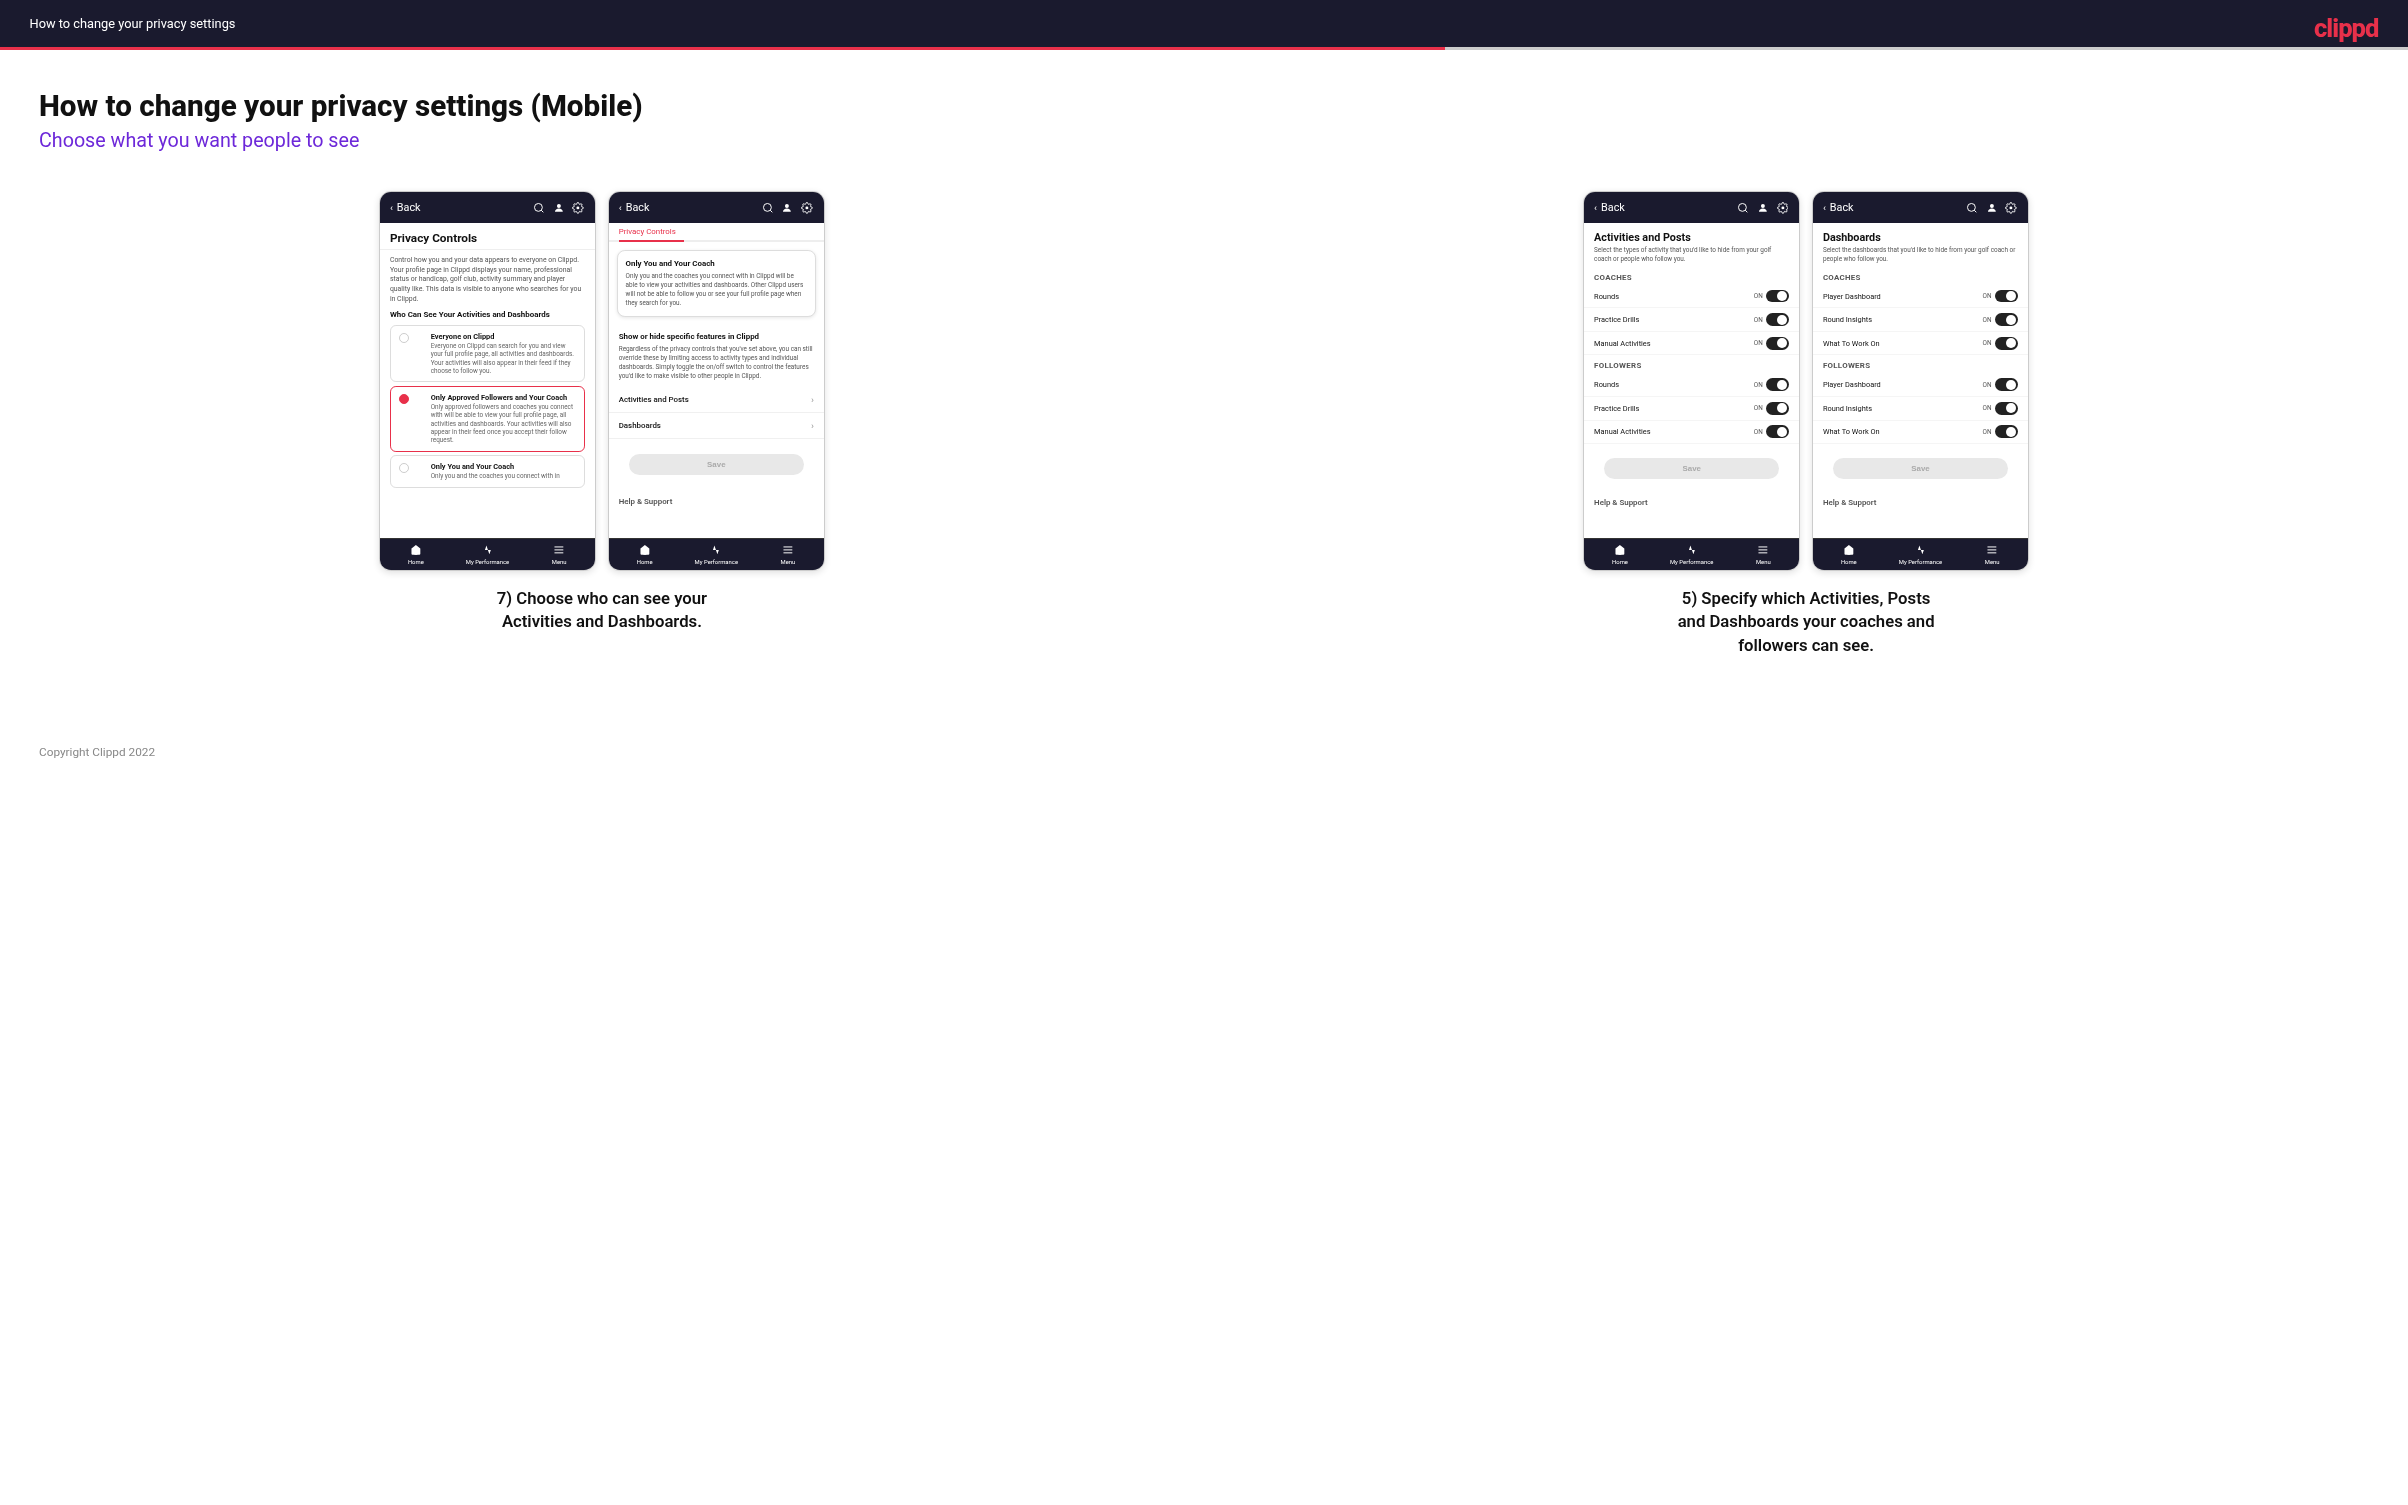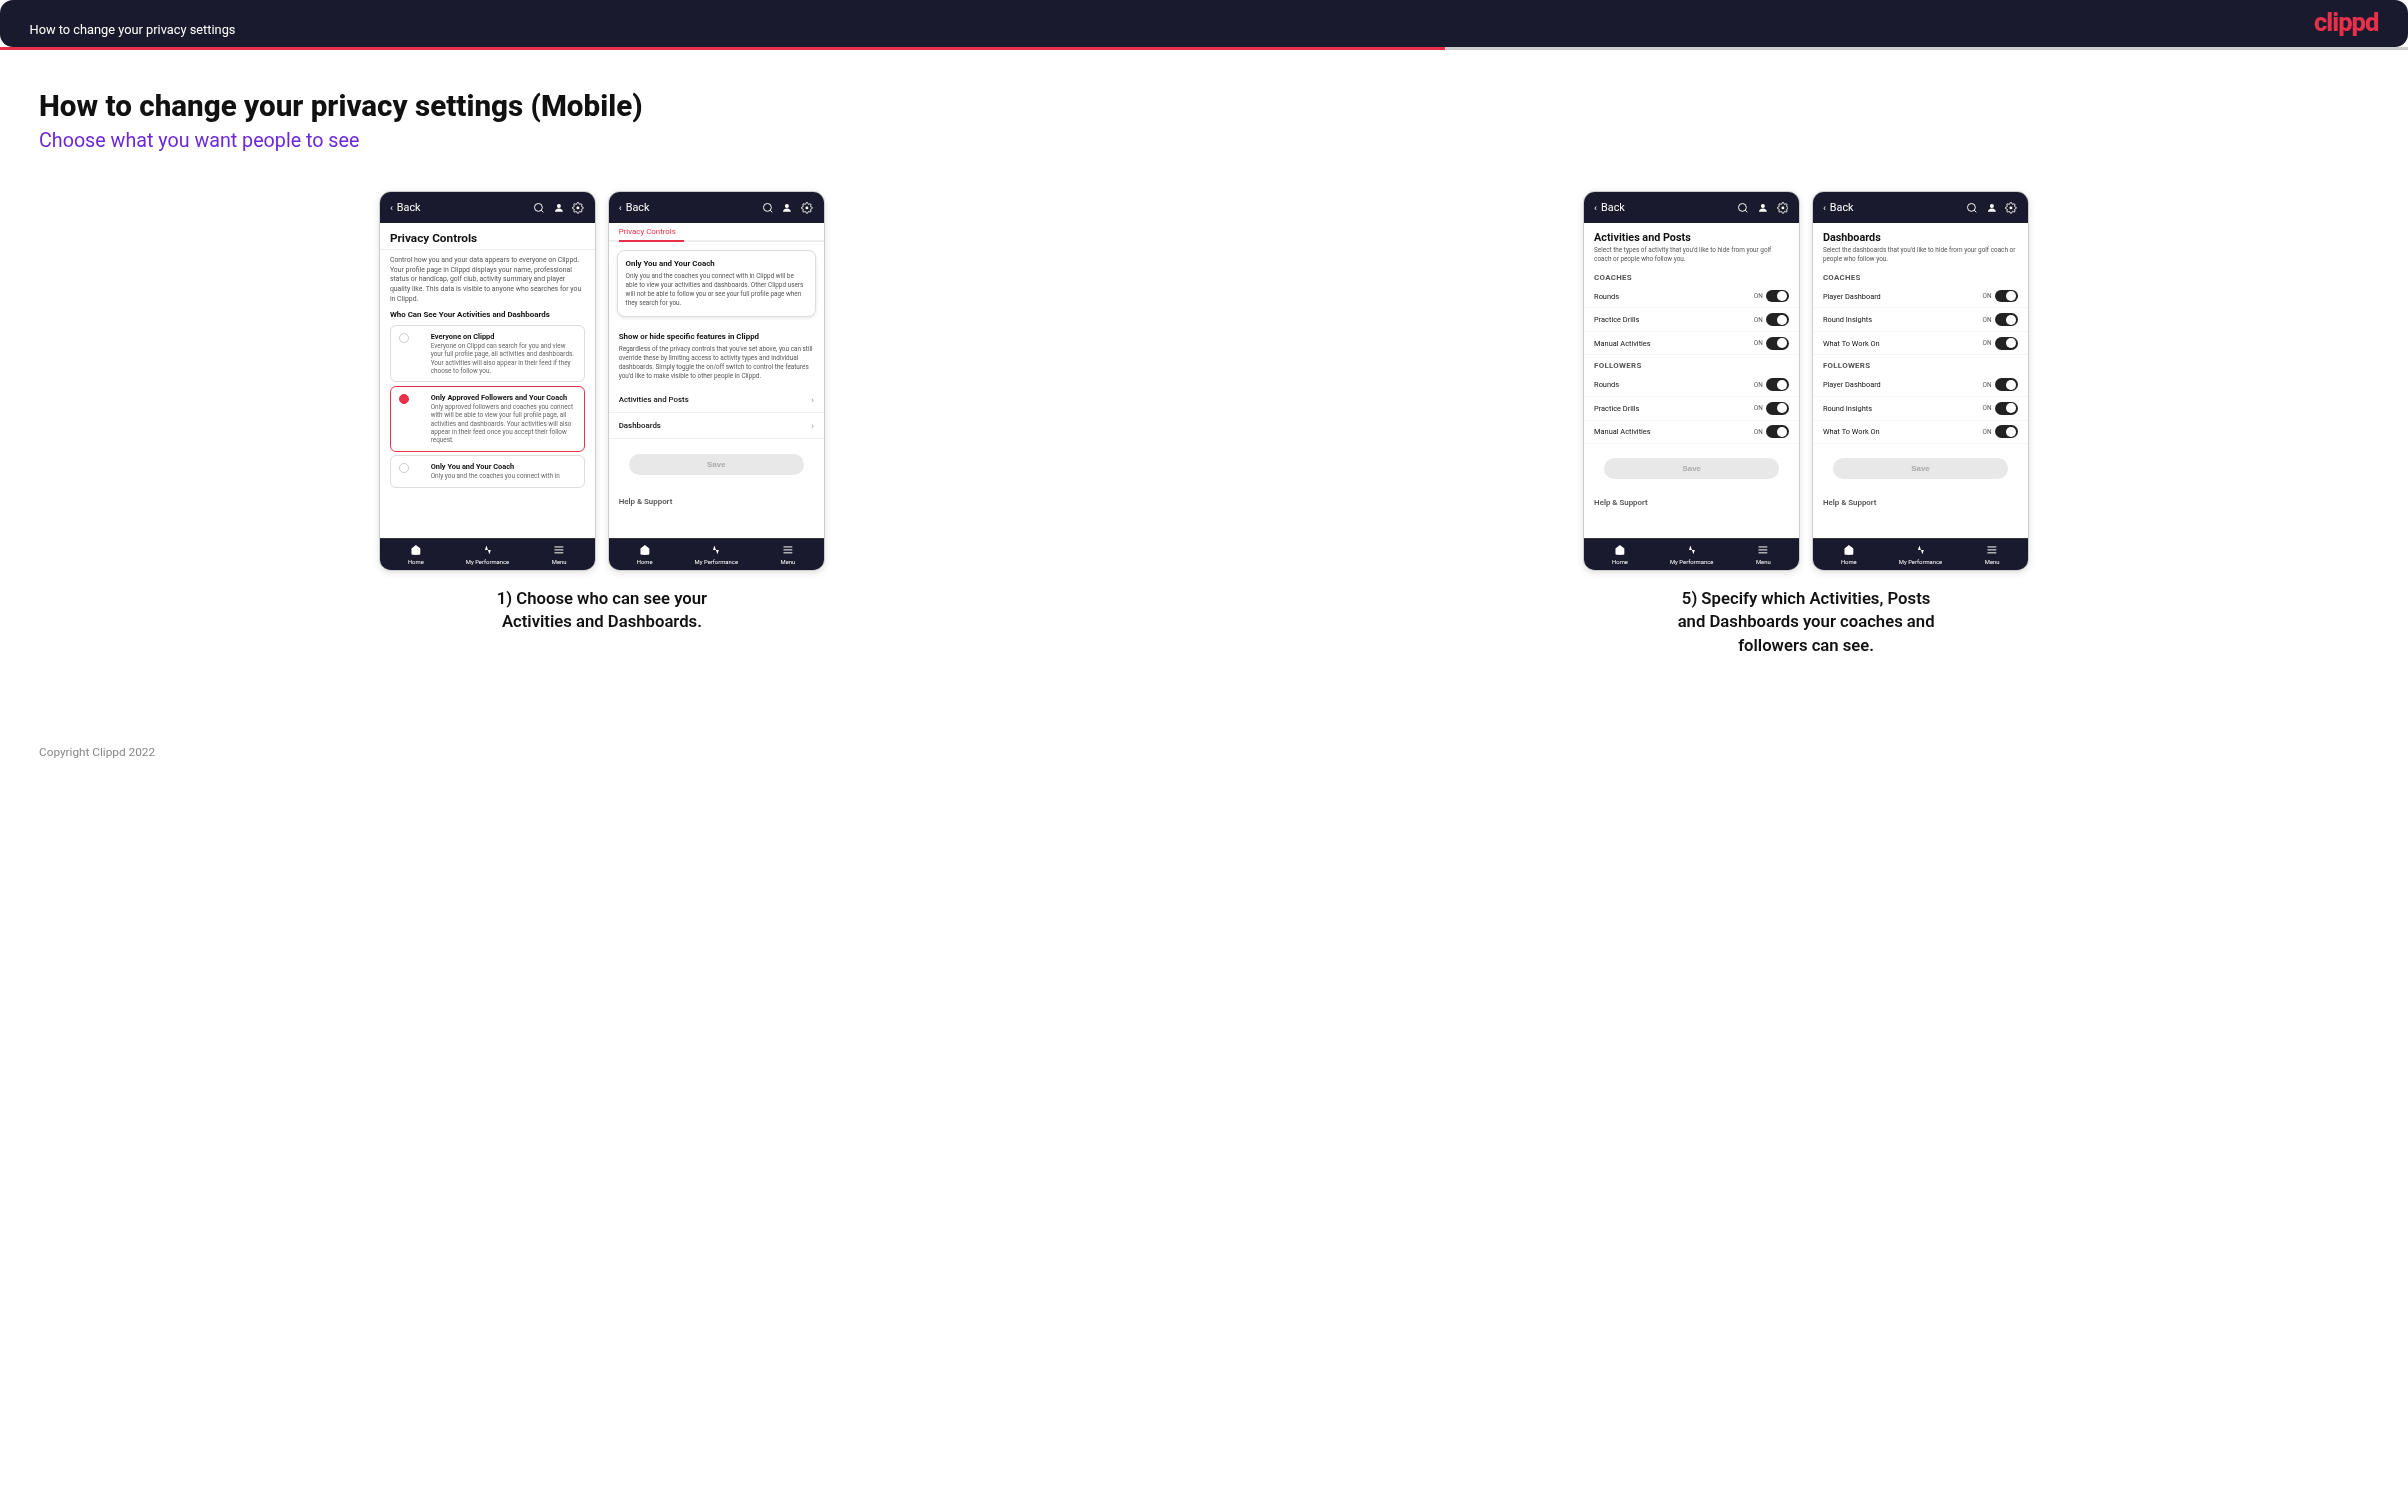--- a/index.html
+++ b/index.html
@@ -5,26 +5,25 @@
     * { box-sizing: border-box; margin: 0; padding: 0; }
     body {
       font-family: -apple-system, BlinkMacSystemFont, 'Segoe UI', Roboto, sans-serif;
       background: #fff;
       color: #222;
     }
 
     
     .top-bar {
       display: flex;
-      align-items: flex-end;
+      align-items: center;
       justify-content: space-between;
       padding: 9.9px 29.6px;
       background: #1a1a2e;
       height: 47px;
-      border-radius: 13px;
     }
     .top-bar-title {
       color: #fff;
       font-size: 12.8px;
       font-weight: 400;
     }
     .logo {
       font-size: 25.6px;
       font-weight: 800;
       color: #e8304a;
@@ -583,21 +582,21 @@
                     <line x1="3" y1="18" x2="21" y2="18" stroke="#fff" stroke-width="2"></line>
                   </svg>
               </div>
               <span class="phone-nav-label">Menu</span>
             </div>
           </div>
         </div>
 
       </div>
 
-      <div class="caption-text">1) Choose who can see your Activities and Dashboards.</div>
+      <div class="caption-text">7) Choose who can see your Activities and Dashboards.</div>
     </div>
 
     <div style="width:39px;"></div>
 
     <div style="display:flex; flex-direction:column; align-items:center; flex:1;">
       <div style="display:flex; gap:11.8px;">
 
         <div class="phone-frame">
           <div class="phone-top-bar">
             <div class="phone-back-btn">

